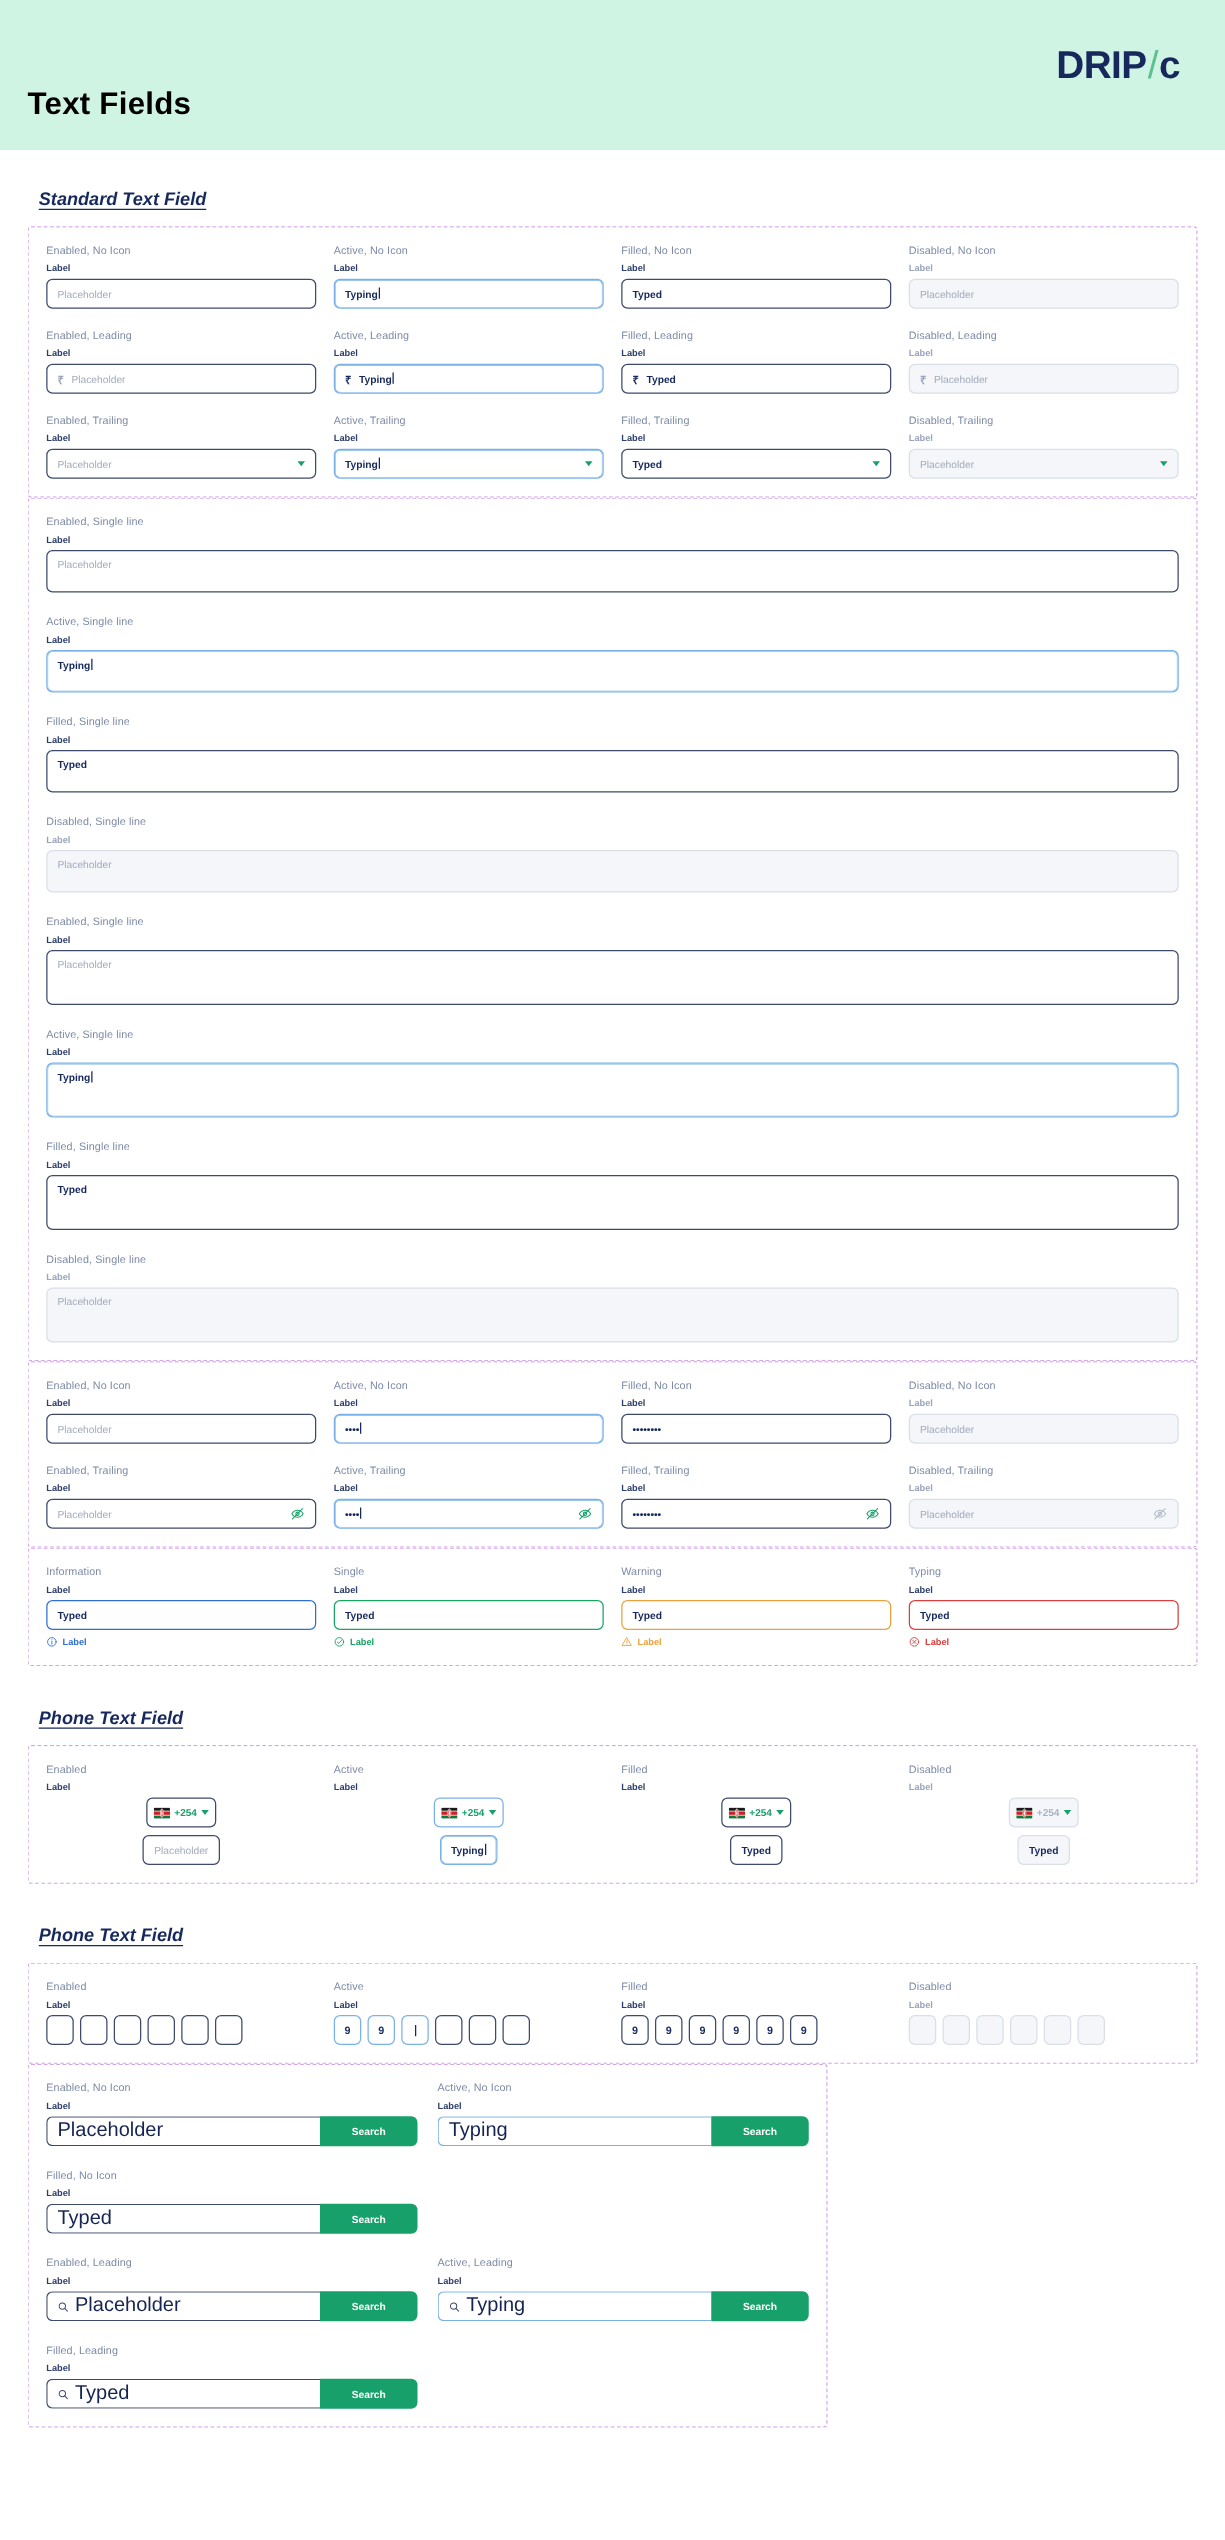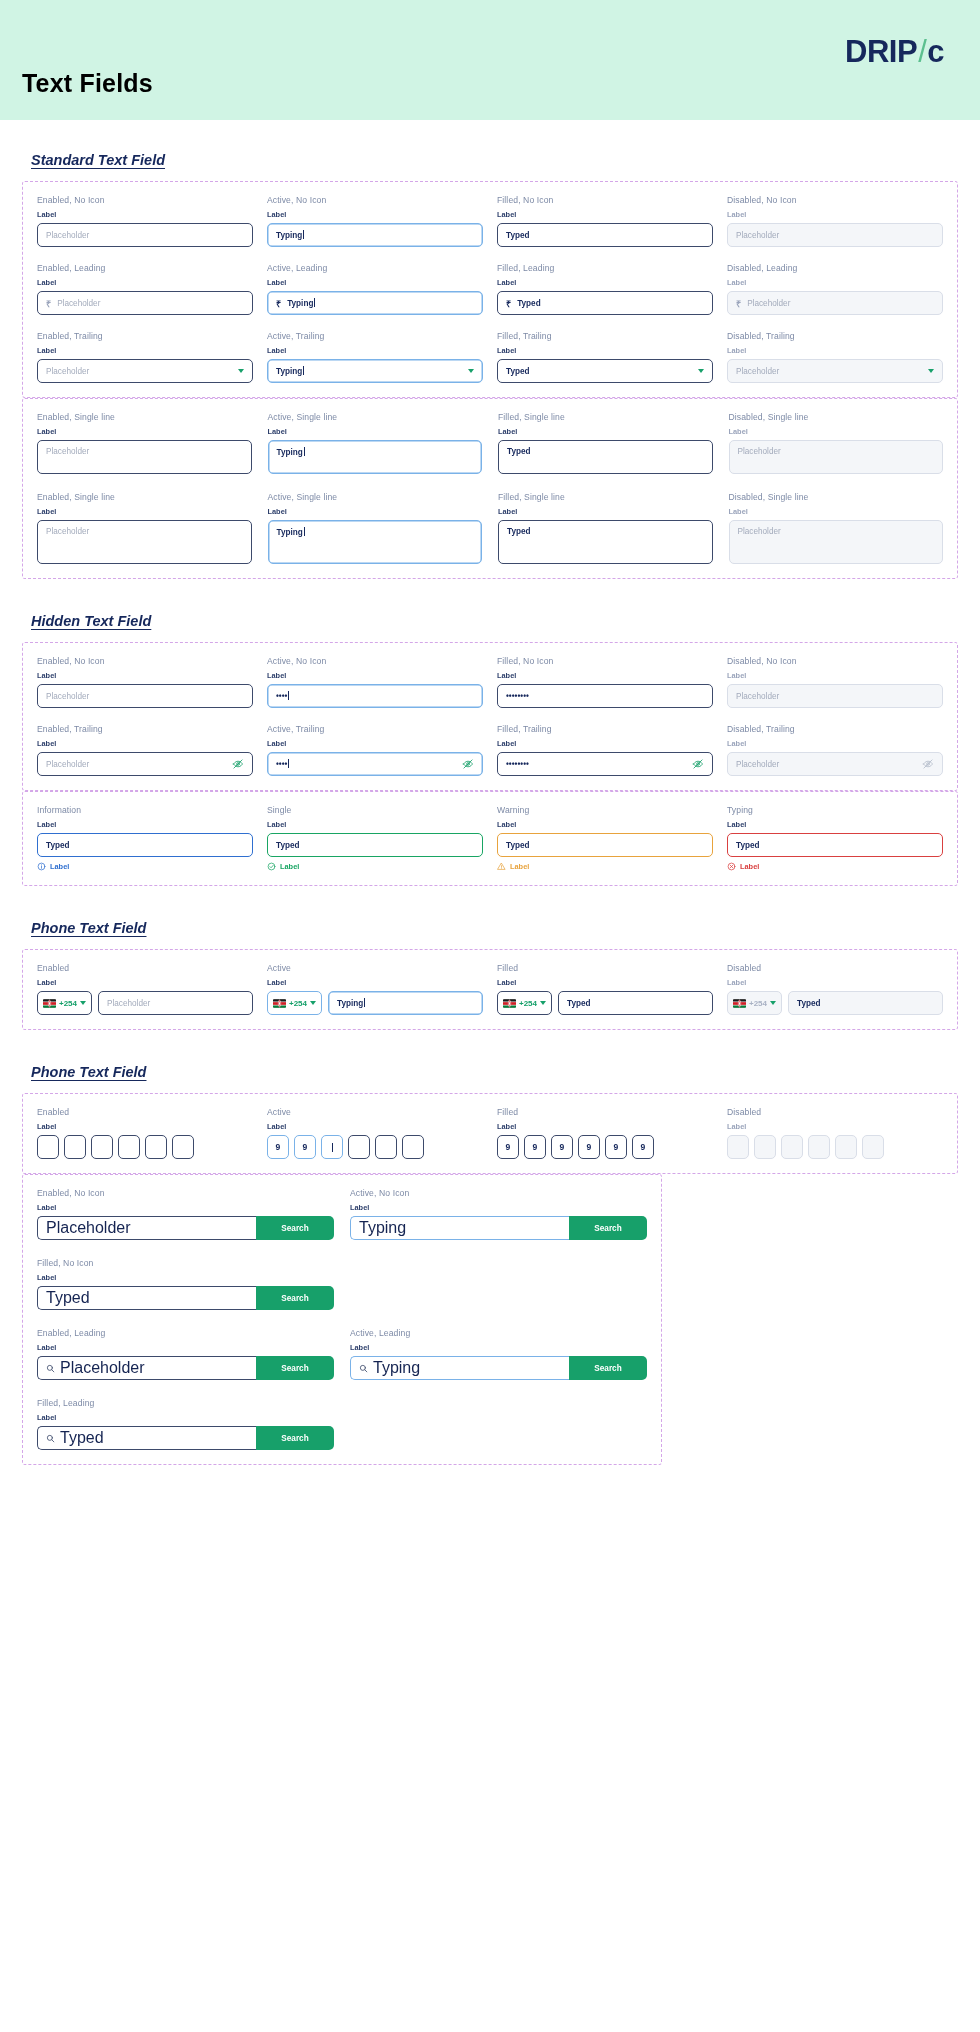--- a/index.html
+++ b/index.html
@@ -56,21 +56,21 @@
   .section-title:first-of-type { margin-top: 32px; }
 
   .dashbox {
     border: 1px dashed #d4a6e8;
     border-radius: 3px;
     padding: 13px 14px 14px 14px;
   }
 
   
   .grid4 { display: grid; grid-template-columns: repeat(4,1fr); column-gap: 14px; row-gap: 16px; }
-  .grid2 { display: grid; grid-template-columns: repeat(4,1fr); column-gap: 16px; row-gap: 18px; }
+  .grid2 { display: grid; grid-template-columns: repeat(1,1fr); column-gap: 16px; row-gap: 18px; }
 
   .variant-title {
     font-size: 8.6px;
     color: #7d8aa6;
     margin-bottom: 5px;
     letter-spacing: .1px;
   }
   .field-label {
     font-size: 7.4px;
     font-weight: 700;
@@ -124,21 +124,21 @@
   .v-warn   { border-color:#e8a33d !important; }
   .v-err    { border-color:#d94040 !important; }
   .helper { display:flex; align-items:center; gap:4px; margin-top:5px; font-size:7.4px; font-weight:700; }
   .helper.info { color:#2f6fd0; }
   .helper.succ { color:#18a563; }
   .helper.warn { color:#e8a33d; }
   .helper.err  { color:#d94040; }
   .hicon { width:9px; height:9px; flex:none; }
 
   
-  .phone-row { display:flex; gap:6px; align-items:center; }
+  .phone-row { display:flex; gap:6px; align-items:center;flex-direction:column; }
   .cc {
     height: 24px;
     border: 1px solid #3d4a6b;
     border-radius: 5px;
     display: flex; align-items: center; gap: 3px;
     padding: 0 5px;
     flex: none;
     background: #fff;
   }
   .cc.active { border-color:#7ab2e8; }
@@ -350,21 +350,20 @@
         <div>
           <div class="variant-title">Disabled, Single line</div>
           <div class="field-label muted">Label</div>
           <div class="input ta tall disabled">
             <span class="ph grow">Placeholder</span>
           </div>
         </div>
       </div>
   </div>
 
-  <div class="section-title">Hidden Text Field</div>
   <div class="dashbox">
     <div class="grid4" id="hidden-grid">
         <div>
           <div class="variant-title">Enabled, No Icon</div>
           <div class="field-label">Label</div>
           <div class="input">
             <span class="ph grow">Placeholder</span>
           </div>
         </div>
         <div>

